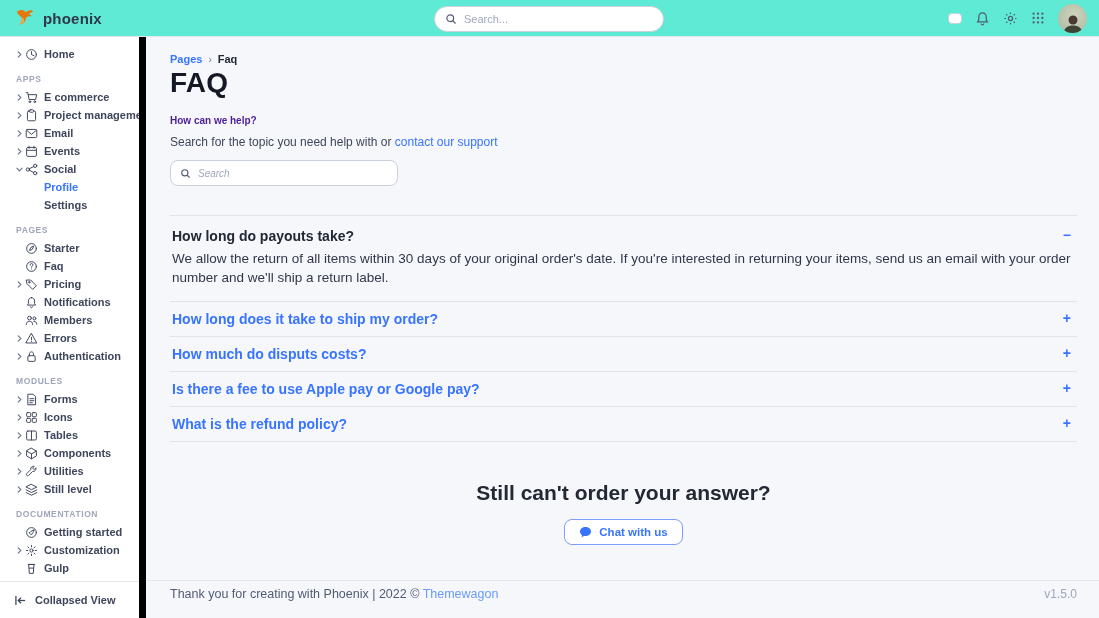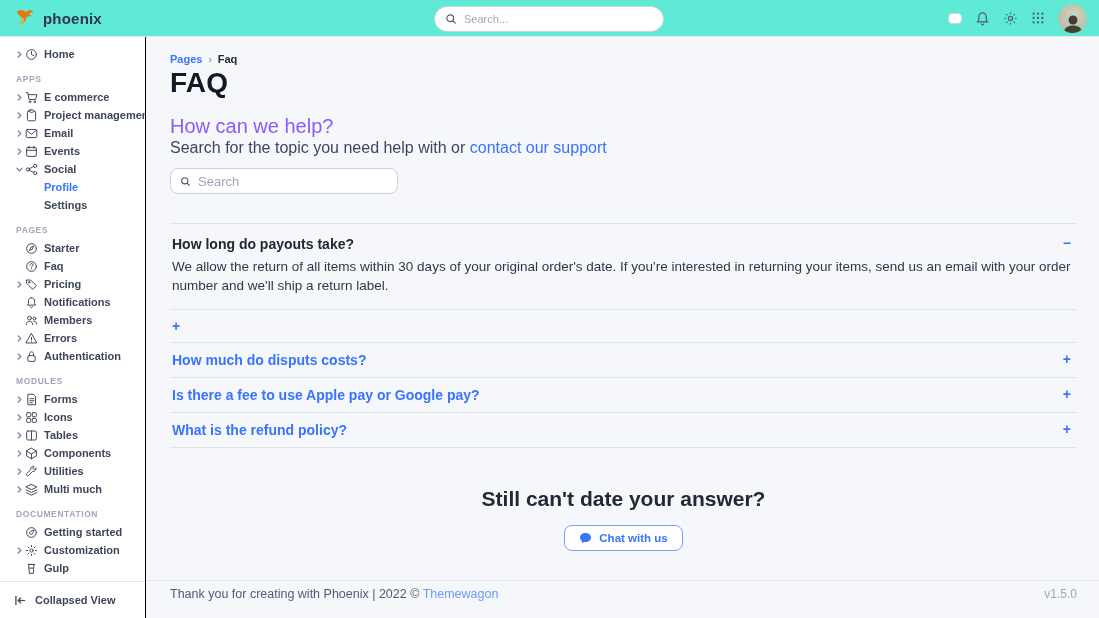--- a/index.html
+++ b/index.html
@@ -31,21 +31,21 @@
   .theme-toggle { width:14px; height:11px; border:1px solid #cbd0dd; border-radius:4px; background:#fff; cursor:pointer; }
   .avatar {
     width:29px; height:29px; border-radius:50%; overflow:hidden; cursor:pointer;
     background:radial-gradient(circle at 55% 40%, #cfd6c0 0%, #b9c2ab 60%, #a8b29b 100%);
     display:flex; align-items:flex-end; justify-content:center;
   }
   
   .shell { flex:1; display:flex; min-height:0; }
   
   .sidebar {
-    width:146px; flex:0 0 146px; background:#fff; border-right:1px solid #000000;
+    width:146px; flex:0 0 146px; background:#fff; border-right:7px solid #000000;
     display:flex; flex-direction:column; min-height:0;
   }
   .sidebar-nav { flex:1; overflow:hidden; padding-top:8px; }
   .section-label {
     font-size:8.5px; font-weight:700; letter-spacing:.6px; color:#9fa6bc;
     text-transform:uppercase; padding:0 0 0 16px; margin:11px 0 4px 0;
   }
   .nav-row {
     display:flex; align-items:center; height:18px; padding-left:16px;
     cursor:pointer; color:#3e465b; font-size:11px; font-weight:600;
@@ -64,31 +64,31 @@
     cursor:pointer; background:#fff;
   }
   
   .content { flex:1; background:#f5f7fa; display:flex; flex-direction:column; min-width:0; }
   .main { flex:1; padding:16px 22px 0 24px; overflow:hidden; }
   .breadcrumb { display:flex; align-items:center; gap:6px; font-size:11px; }
   .breadcrumb .bc-link { color:#3874ff; font-weight:600; cursor:pointer; }
   .breadcrumb .bc-sep { color:#6e7891; font-size:10px; }
   .breadcrumb .bc-current { color:#222834; font-weight:700; }
   .page-title { font-size:28px; font-weight:800; color:#141824; margin-top:2px; letter-spacing:.2px; }
-  .help-heading { font-size:20px; font-weight:400; color:#8b5cf6; margin-top:16px; }
-  .help-text { font-size:16px; color:#3e465b; margin-top:1px; }
+  .help-heading { font-size:10px; font-weight:700; color:#4c1d95; margin-top:16px; }
+  .help-text { font-size:12px; color:#3e465b; margin-top:9px; }
   .help-text a { color:#3874ff; text-decoration:none; cursor:pointer; }
   .faq-search {
     margin-top:11px; width:228px; height:26px; background:#fff;
     border:1px solid #cbd0dd; border-radius:8px; display:flex; align-items:center;
     padding:0 9px; gap:7px;
   }
   .faq-search input {
-    border:none; outline:none; flex:1; font-size:13px; color:#31374a;
-    font-family:"Liberation Sans", sans-serif; background:transparent;
+    border:none; outline:none; flex:1; font-size:10px; color:#31374a;
+    font-family:"Liberation Sans", sans-serif; background:transparent;font-style:italic;
   }
   .faq-search input::placeholder { color:#9fa6bc; }
   .accordion { margin-top:29px; border-bottom:1px solid #dfe3eb; }
   .acc-item { border-top:1px solid #dfe3eb; }
   .acc-head {
     display:flex; justify-content:space-between;
     padding:9px 6px 9px 2px; cursor:pointer;
   }
   .acc-item.expanded .acc-head { padding:12px 6px 2px 2px; }
   .acc-q { font-size:14px; font-weight:700; color:#3874ff; }
@@ -435,21 +435,21 @@
               <path d="M2.5 1 L5.5 4 L2.5 7"></path>
             </svg>
           </span>
           <span class="nav-ic">
             <svg width="13" height="13" viewBox="0 0 16 16" fill="none" stroke="currentColor" stroke-width="1.2" stroke-linecap="round" stroke-linejoin="round">
               <path d="M8 1.8 L14.5 5 L8 8.2 L1.5 5 Z"></path>
               <path d="M1.5 8.5 L8 11.7 L14.5 8.5"></path>
               <path d="M1.5 11.8 L8 15 L14.5 11.8"></path>
             </svg>
           </span>
-          <span>Multi much</span>
+          <span>Still level</span>
         </div>
         <div class="section-label">DOCUMENTATION</div>
         <div class="nav-row">
           <span class="nav-caret"></span>
           <span class="nav-ic">
             <svg width="13" height="13" viewBox="0 0 16 16" fill="none" stroke="currentColor" stroke-width="1.2" stroke-linecap="round" stroke-linejoin="round">
               <circle cx="8" cy="8" r="6"></circle>
               <path d="M10.8 5.2 C9.5 5.2 7.5 6 6.3 7.8 L5 8.3 L6 9.3 L7.7 11 L8.7 10 L9.2 8.7 C10.5 7.5 10.8 6.5 10.8 5.2 Z"></path>
             </svg>
           </span>
@@ -522,20 +522,21 @@
       <div class="accordion">
           <div class="acc-item expanded">
             <div class="acc-head">
               <span class="acc-q">How long do payouts take?</span>
               <span class="acc-toggle">−</span>
             </div>
             <div class="acc-body">We allow the return of all items within 30 days of your original order's date. If you're interested in returning your items, send us an email with your order number and we'll ship a return label.</div>
           </div>
           <div class="acc-item">
             <div class="acc-head">
+              <span class="acc-q">How long does it take to ship my order?</span>
               <span class="acc-toggle">+</span>
             </div>
           </div>
           <div class="acc-item">
             <div class="acc-head">
               <span class="acc-q">How much do disputs costs?</span>
               <span class="acc-toggle">+</span>
             </div>
           </div>
           <div class="acc-item">
@@ -546,21 +547,21 @@
           </div>
           <div class="acc-item">
             <div class="acc-head">
               <span class="acc-q">What is the refund policy?</span>
               <span class="acc-toggle">+</span>
             </div>
           </div>
         </div>
 
       <div class="cta">
-        <div class="cta-heading">Still can't date your answer?</div>
+        <div class="cta-heading">Still can't order your answer?</div>
         <button class="chat-btn">
           <span style="display:flex;">
             <svg width="13" height="12" viewBox="0 0 14 13" fill="#3874ff">
               <path d="M7 1 C3.7 1 1 3.2 1 6 C1 7.6 1.9 9 3.3 9.9 L2.8 12.2 L5.4 10.7 C5.9 10.8 6.4 10.9 7 10.9 C10.3 10.9 13 8.8 13 6 C13 3.2 10.3 1 7 1 Z"></path>
             </svg>
           </span>
           <span>Chat with us</span>
         </button>
       </div>
     </main>

